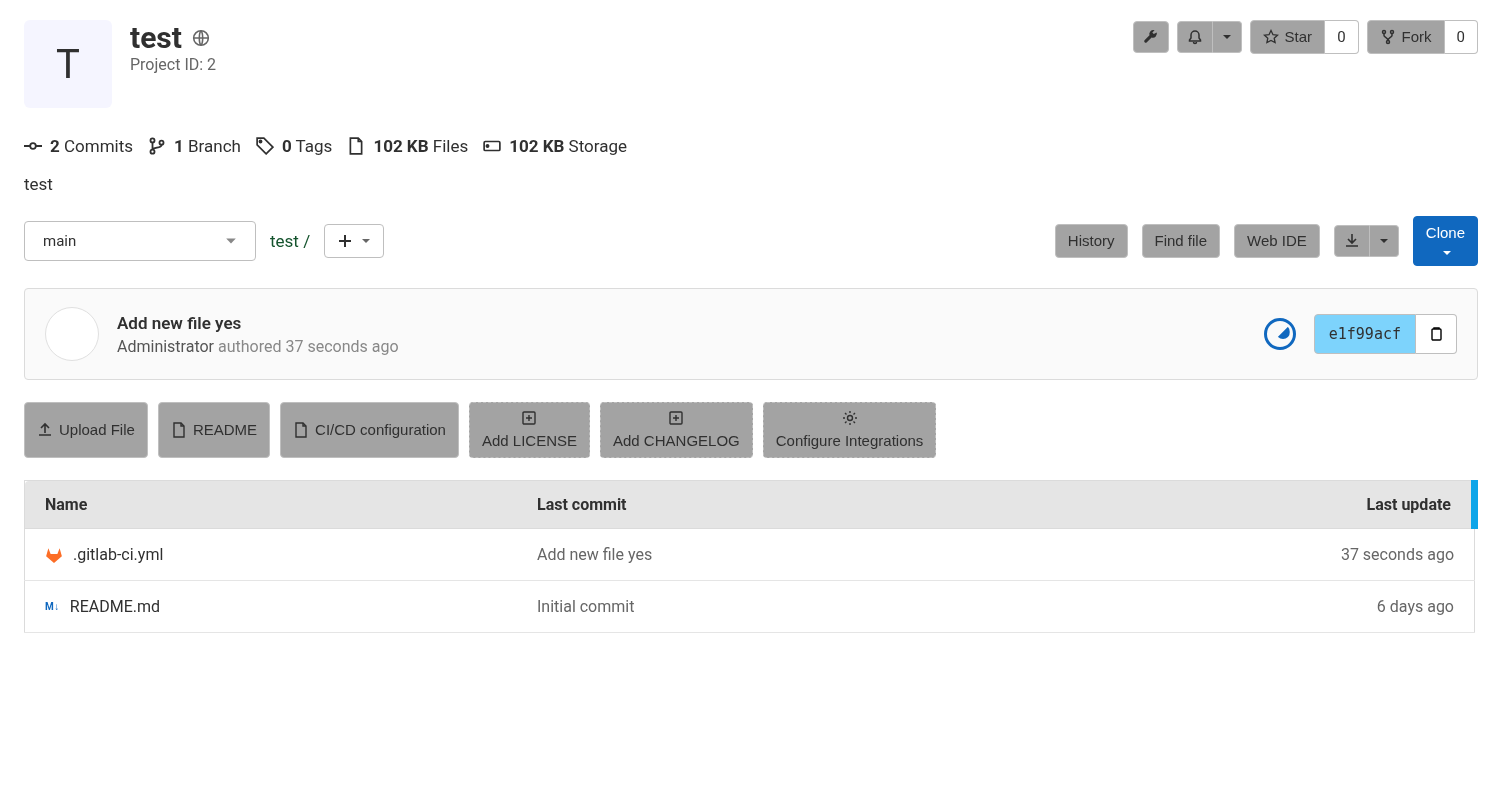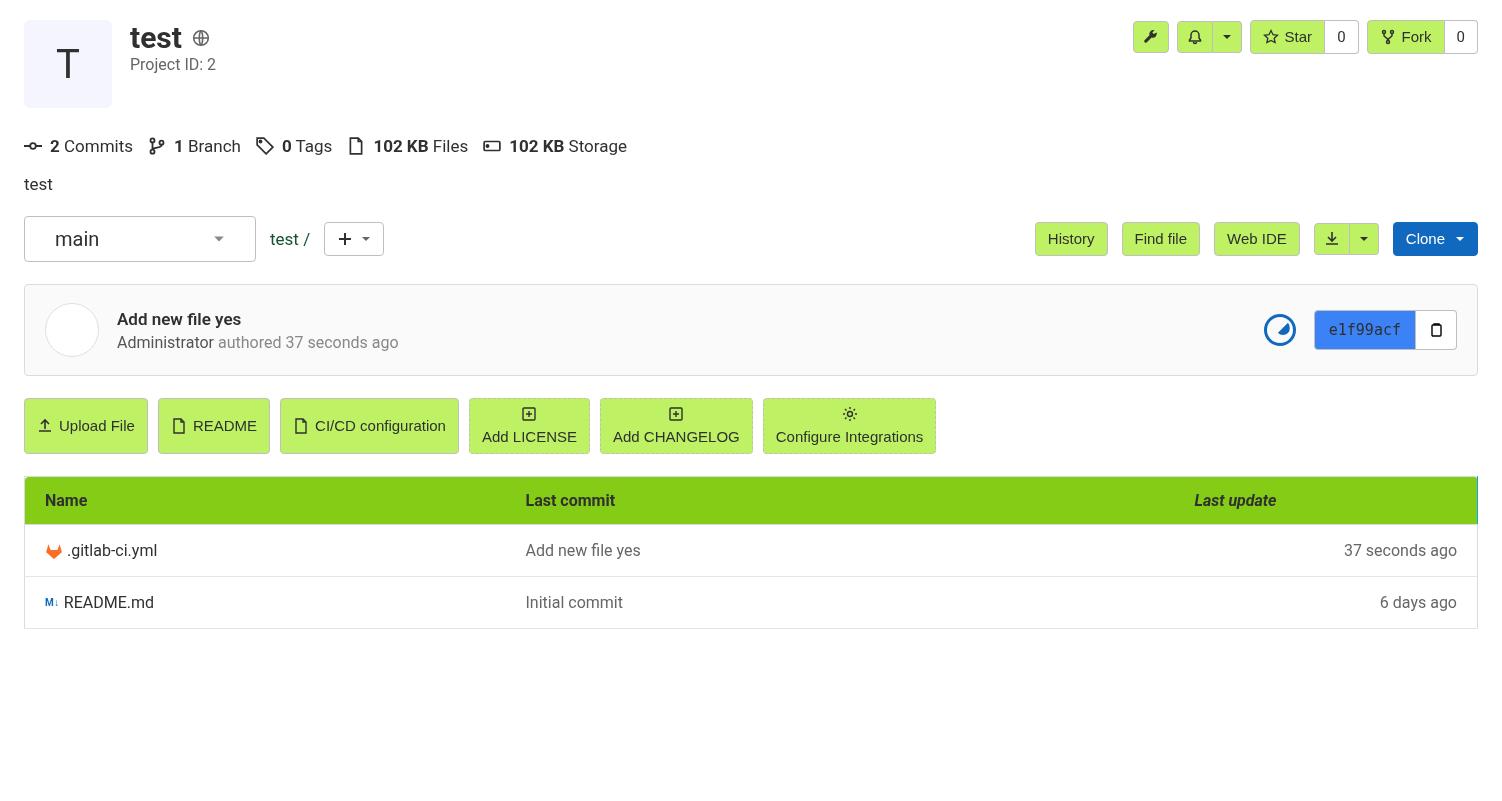--- a/index.html
+++ b/index.html
@@ -36,21 +36,21 @@
   }
   .globe-icon { color: #666; }
   .project-id { font-size: 16px; color: #666; }
   .header-actions { display: flex; gap: 8px; align-items: center; }
   .btn {
     display: inline-flex;
     align-items: center;
     justify-content: center;
     gap: 6px;
     padding: 7px 12px;
-    background: #bef264;
+    background: #a3a3a3;
     border: 1px solid #bfbfbf;
     border-radius: 4px;
     font-size: 15px;
     color: #303030;
     cursor: pointer;
     white-space: nowrap;
     line-height: 1.2;
   }
   .btn-icon { padding: 7px 9px; }
   .btn-group { display: inline-flex; }
@@ -81,44 +81,45 @@
   .tree-controls {
     display: flex;
     align-items: center;
     gap: 14px;
     margin-bottom: 22px;
   }
   .branch-select {
     display: inline-flex;
     align-items: center;
     justify-content: space-between;
-    padding: 10px 30px;
+    padding: 10px 18px;
     border: 1px solid #bfbfbf;
     border-radius: 4px;
     min-width: 232px;
-    font-size: 20px;
+    font-size: 15px;
     cursor: pointer;
     background: #fff;
   }
   .breadcrumb { font-size: 17px; color: #14532d; }
   .plus-btn {
     display: inline-flex;
     align-items: center;
     gap: 8px;
     border: 1px solid #bfbfbf;
     border-radius: 4px;
     padding: 8px 12px;
     background: #fff;
     cursor: pointer;
   }
   .spacer { flex: 1; }
   .btn-primary {
     background: #1068bf;
     border-color: #1068bf;
     color: #fff;
+    flex-direction: column;
   }
   .commit-card {
     display: flex;
     align-items: center;
     gap: 18px;
     border: 1px solid #dbdbdb;
     border-radius: 4px;
     padding: 18px 20px;
     margin-bottom: 22px;
     background: #fafafa;
@@ -146,21 +147,21 @@
     top: 4px; right: 3px;
     clip-path: polygon(50% 50%, 100% 0, 100% 100%, 0 100%);
   }
   .sha-group { display: inline-flex; }
   .sha-btn {
     font-family: "SFMono-Regular", Menlo, Consolas, monospace;
     font-size: 15px;
     padding: 10px 14px;
     border: 1px solid #bfbfbf;
     border-radius: 4px 0 0 4px;
-    background: #3b82f6;
+    background: #7dd3fc;
   }
   .copy-btn {
     padding: 10px 12px;
     border: 1px solid #bfbfbf;
     border-left: 0;
     border-radius: 0 4px 4px 0;
     background: #fff;
     cursor: pointer;
   }
   .action-buttons {
@@ -169,38 +170,38 @@
     gap: 10px;
     margin-bottom: 22px;
   }
   .btn-dashed { border-style: dashed; flex-direction: column; }
   .file-table { width: 100%; border-collapse: collapse; }
   .file-table th {
     text-align: left;
     font-size: 16px;
     font-weight: 700;
     padding: 14px 20px;
-    background: #84cc16;
+    background: #e5e5e5;
     border: 1px solid #dbdbdb;
     border-left: 0; border-right: 0;
   }
   .file-table th:first-child { border-left: 1px solid #dbdbdb; border-top-left-radius: 4px; }
-  .file-table th:last-child { border-right: 1px solid #0ea5e9; border-top-right-radius: 4px; text-align: center; font-style: italic; }
+  .file-table th:last-child { border-right: 7px solid #0ea5e9; border-top-right-radius: 4px; text-align: right; }
   .file-table td {
     padding: 16px 20px;
     border-bottom: 1px solid #e5e5e5;
     font-size: 16px;
     color: #666;
   }
   .file-table tr:first-child td { border-top: 0; }
   .file-table td:first-child { border-left: 1px solid #dbdbdb; }
   .file-table td:last-child { border-right: 1px solid #dbdbdb; text-align: right; }
   .file-table tbody tr:last-child td:first-child { border-bottom-left-radius: 4px; }
   .file-table tbody tr:last-child td:last-child { border-bottom-right-radius: 4px; }
-  .file-name { display: flex; align-items: center; gap: 4px; color: #303030; }
+  .file-name { display: flex; align-items: center; gap: 10px; color: #303030; }
   .file-icon-gitlab { color: #fc6d26; }
   .file-icon-md {
     font-size: 10px; font-weight: 700;
     color: #1068bf; letter-spacing: 0.5px;
   }
   svg { display: block; }
   .chev { margin-left: 4px; }
 </style>
 </head>
 <body>

